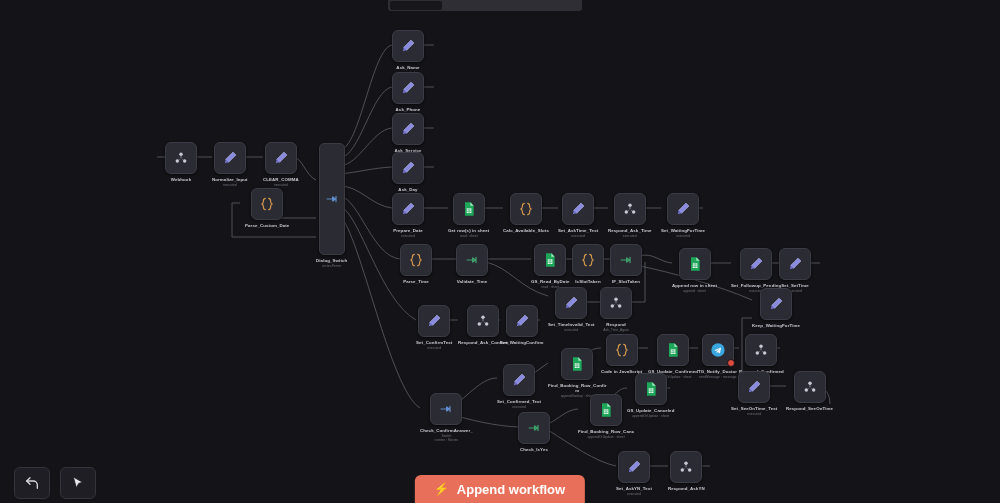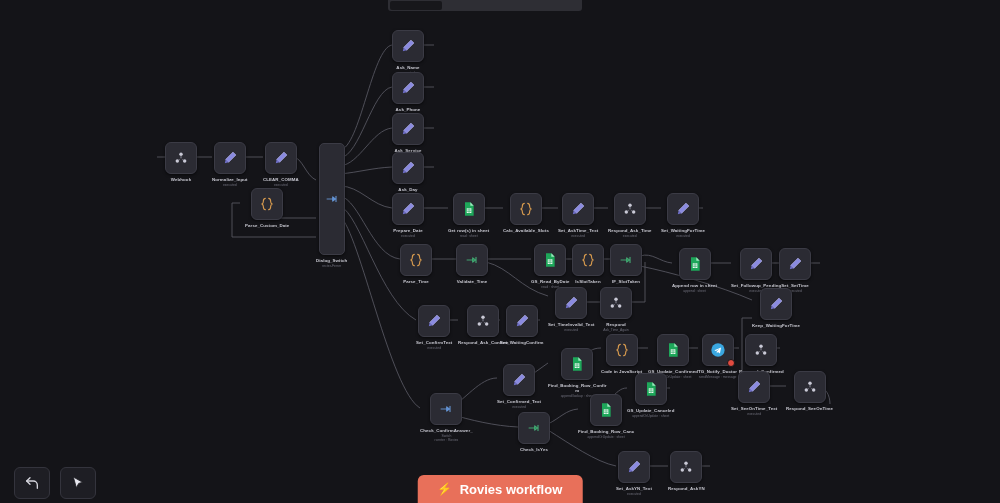--- a/index.html
+++ b/index.html
@@ -570,15 +570,15 @@
     </div>
     <div class="ctrl">
       <svg viewBox="0 0 24 24" fill="#e6e6ee" stroke="#1a1a20" stroke-width="1.2">
         <path d="M5 3l14 8-6 1.6L9.6 19z"></path>
       </svg>
     </div>
   </div>
 
   <button id="execute">
     <span class="bolt">⚡</span>
-    <span>Rovies workflow</span>
+    <span>Append workflow</span>
   </button>
 </div>
 
 </body></html>

